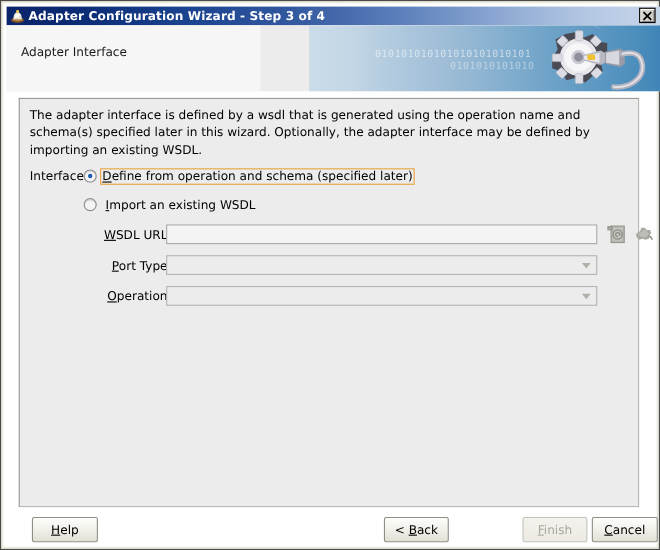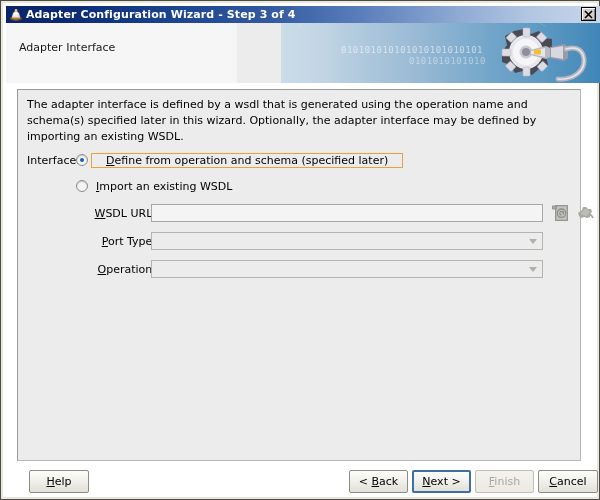--- a/index.html
+++ b/index.html
@@ -191,21 +191,21 @@
   .radio-label {
     margin-left: 5px;
     font-size: 11px;
     white-space: nowrap;
     padding: 1px 3px;
     cursor: default;
   }
   #radio-row-1 .radio-label {
     border: 1px solid #e8a33d;
     margin-left: 3px;
-    padding: 0 14px;
+    padding: 0 1px;
   }
   .mn { text-decoration: underline; }
 
   
   .field-label {
     position: absolute;
     font-size: 11px;
     white-space: nowrap;
     text-align: right;
   }
@@ -397,19 +397,18 @@
     <div class="field-label" id="lbl-oper"><span class="mn">O</span><span>peration:</span></div>
     <div class="combo" id="cmb-oper">
       <span style="position:absolute;left:4px;top:2px;font-size:11px;color:#6a6a66;"></span>
       <span class="combo-arrow"></span>
     </div>
   </div>
 
   <div id="footer">
     <div class="btn" id="btn-help"><span class="mn">H</span><span>elp</span></div>
     <div class="btn" id="btn-back"><span>&lt; </span><span class="mn">B</span><span>ack</span></div>
-    <div class="btn" id="btn-next"><span class="mn">N</span><span>ext &gt;</span></div>
     <div class="btn" id="btn-finish"><span class="mn">F</span><span>inish</span></div>
     <div class="btn" id="btn-cancel"><span class="mn">C</span><span>ancel</span></div>
   </div>
 
  </div>
 </div>
 
 </body></html>

